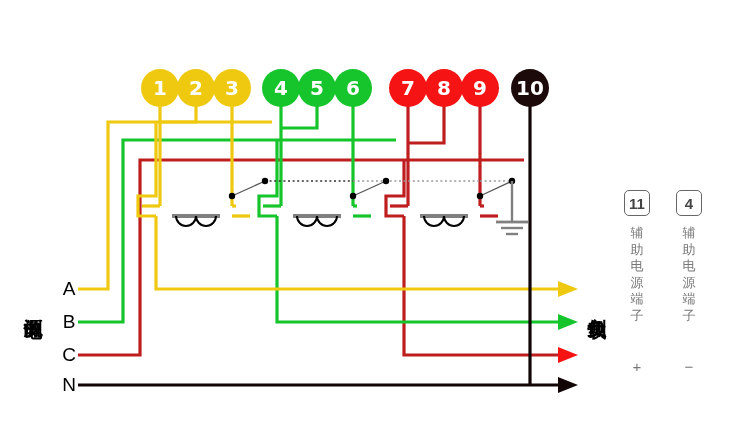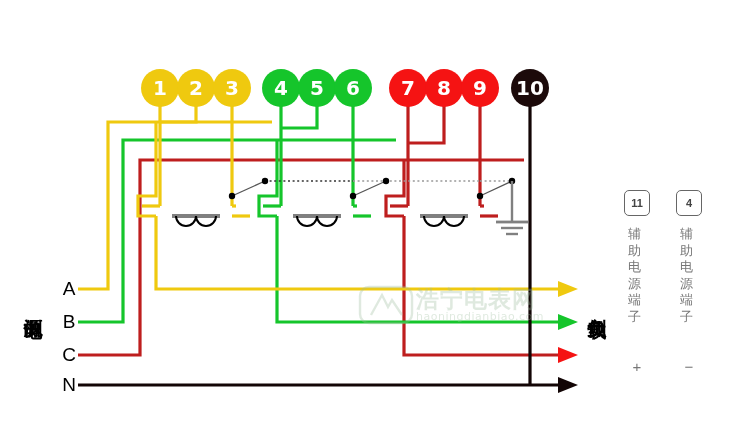--- a/index.html
+++ b/index.html
@@ -54,36 +54,36 @@
     line-height: 23px;
     width: 22px;
     text-align: center;
   }
   .aux-box {
     position: absolute;
     width: 26px; height: 26px;
     border: 1.6px solid #666666;
     border-radius: 5px;
     color: #444444;
-    font-size: 11px;
+    font-size: 15px;
     font-weight: bold;
     display: flex;
     align-items: center;
     justify-content: center;
     background: #ffffff;
     font-family: "Liberation Sans", sans-serif;
   }
   .aux-text {
     position: absolute;
     width: 18px;
     font-size: 13px;
     color: #777777;
     line-height: 16.5px;
-    text-align: left;
-    font-family: Liberation Sans, sans-serif;
+    text-align: center;
+    font-family: Liberation Mono, monospace;
   }
   .aux-sign {
     position: absolute;
     width: 18px;
     text-align: center;
     font-size: 15px;
     color: #777777;
     font-family: "Liberation Sans", sans-serif;
   }
   .watermark {
@@ -265,28 +265,20 @@
           <text x="480" y="95" text-anchor="middle" class="term-label">9</text>
         </g>
         <g>
           <circle cx="530" cy="88" r="19" fill="#1C0A0A"></circle>
           <text x="530" y="95" text-anchor="middle" class="term-label">10</text>
         </g>
       </g>
 
   </svg>
 
-  <div class="watermark">
-    <svg width="56" height="44" viewBox="0 0 56 44">
-      <rect x="2" y="4" width="52" height="36" rx="9" fill="none" stroke="#9fbfa0" stroke-width="2.4"></rect>
-      <path d="M 13 32 L 24 12 L 30 24 L 34 17 L 44 32" fill="none" stroke="#9fbfa0" stroke-width="2.4"></path>
-    </svg>
-    <div class="wm-cn">浩宁电表网</div>
-    <div class="wm-en">haoningdianbiao.com</div>
-  </div>
 
   <div class="side-label" style="left:22px; top:286px;">
     <span style="writing-mode:vertical-rl; display:inline-block;">电源侧</span>
   </div>
 
   <div class="phase-letter" style="left:58px; top:278px;">A</div>
   <div class="phase-letter" style="left:58px; top:311px;">B</div>
   <div class="phase-letter" style="left:58px; top:344px;">C</div>
   <div class="phase-letter" style="left:58px; top:374px;">N</div>
 

